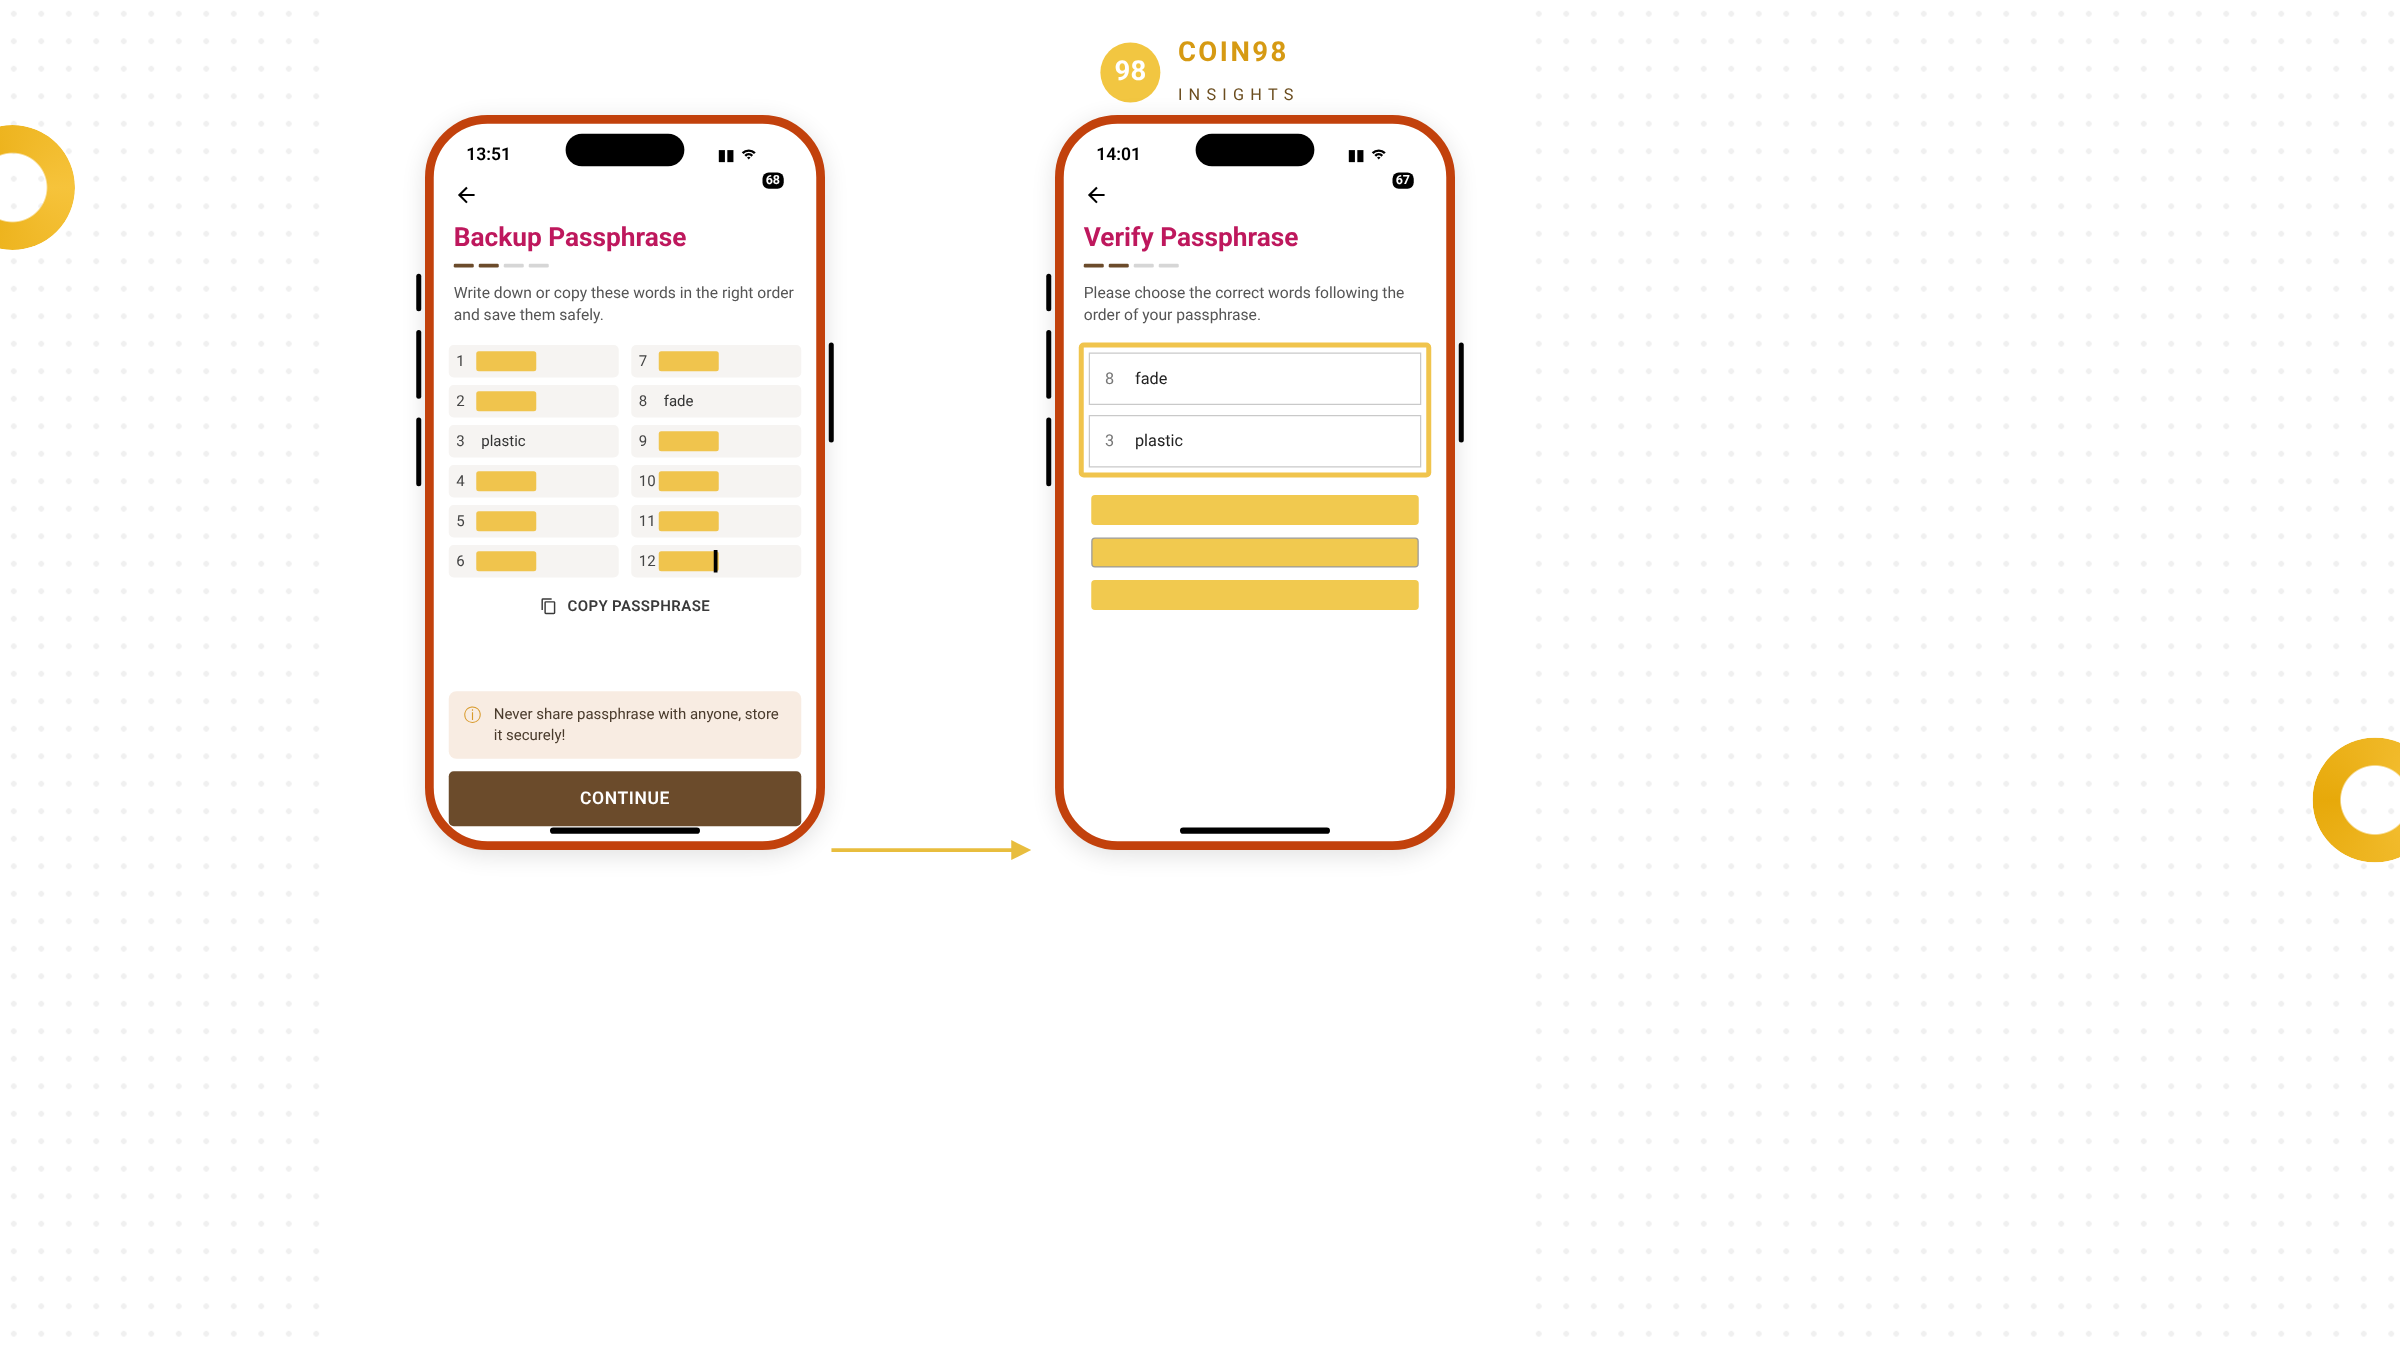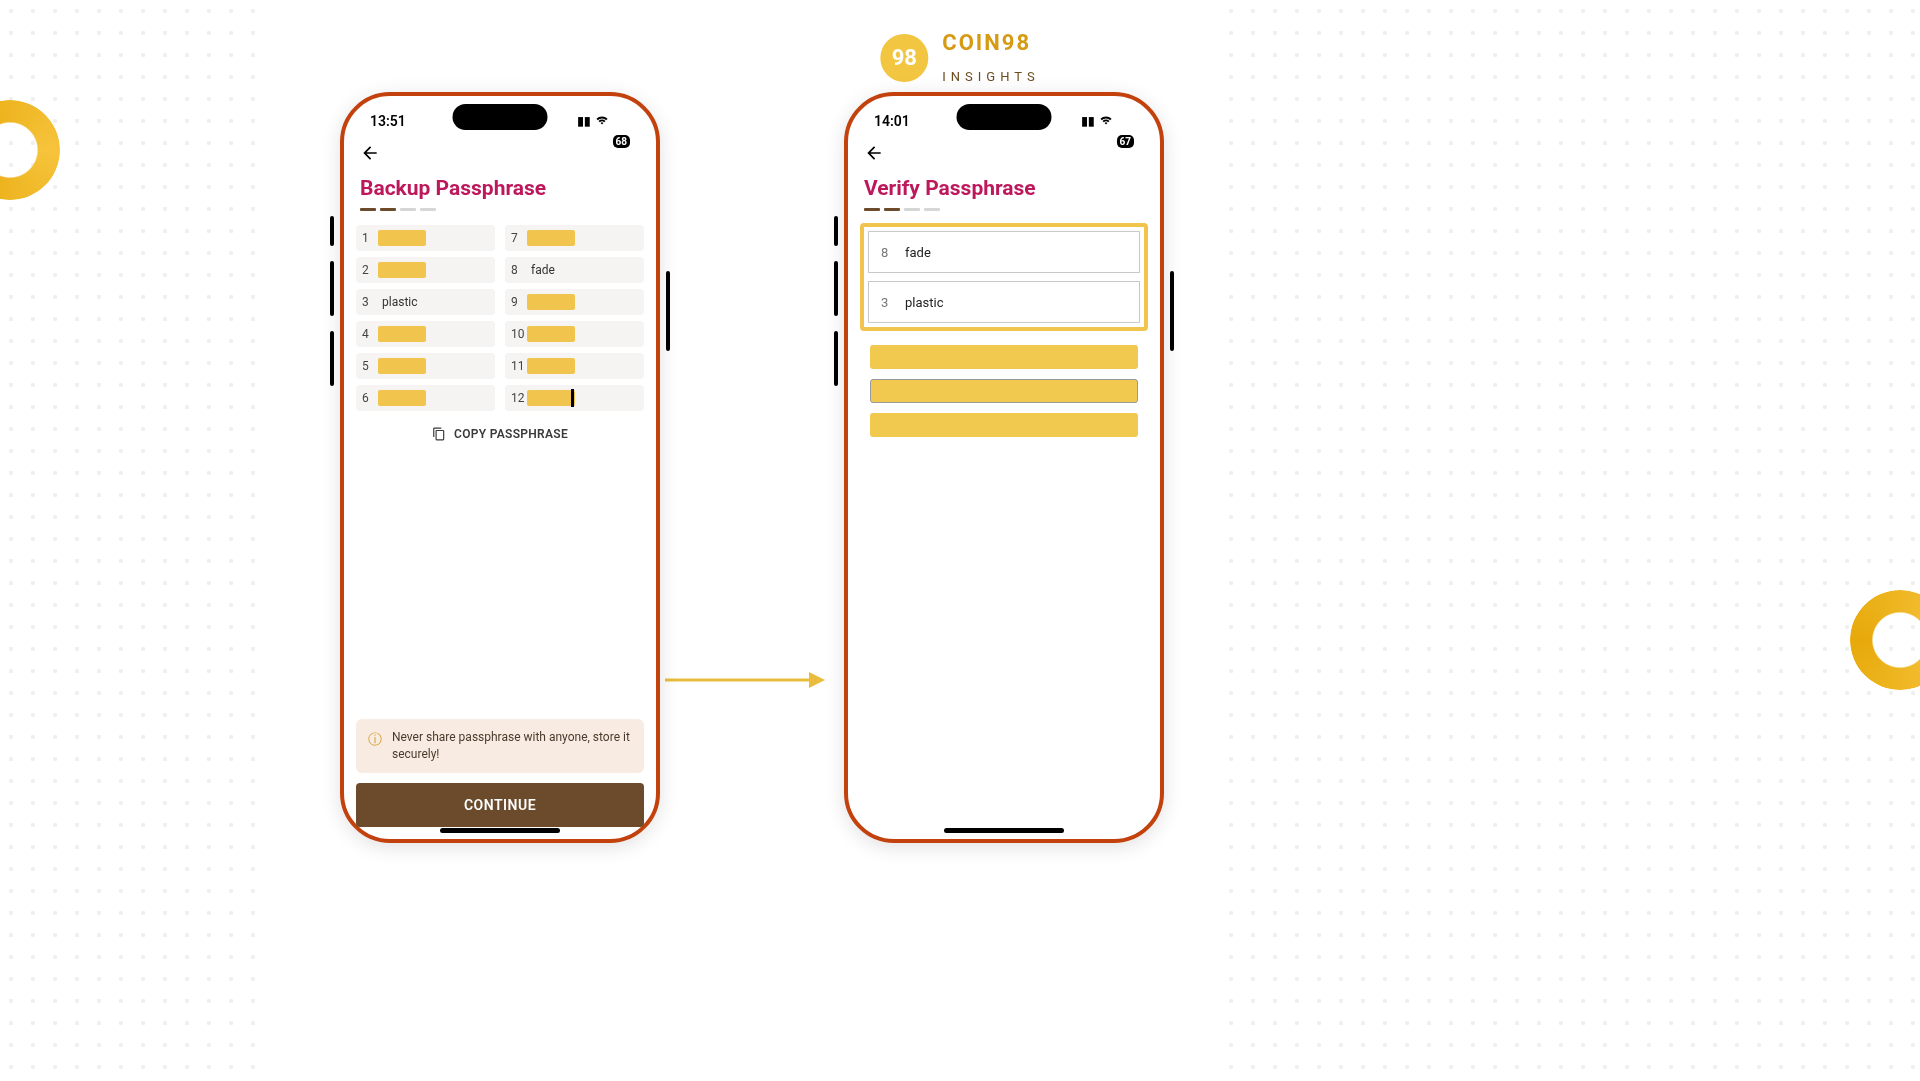--- a/index.html
+++ b/index.html
@@ -61,22 +61,22 @@
     left: 665px;
     top: 668px;
     width: 160px;
     height: 24px;
   }
 
   
   .phone {
     position: absolute;
     width: 320px;
-    height: 751px;
-    border: 4px solid #c2410c;
+    height: 588px;
+    border: 7px solid #c2410c;
     border-radius: 50px;
     background: #fff;
     box-shadow: 0 4px 20px rgba(0,0,0,0.12);
   }
   .phone .btn-side {
     position:absolute; background:#000; border-radius:4px;
   }
   .phone .btn-side.l1 { left:-14px; top:120px; width:4px; height:30px; }
   .phone .btn-side.l2 { left:-14px; top:165px; width:4px; height:55px; }
   .phone .btn-side.l3 { left:-14px; top:235px; width:4px; height:55px; }
@@ -262,20 +262,21 @@
             <path d="M20 11H7.8l5.6-5.6L12 4l-8 8 8 8 1.4-1.4L7.8 13H20z" fill="#000"></path>
           </svg>
       </div>
       <h1 class="title">Backup Passphrase</h1>
       <div class="progress">
         <span class="on"></span>
           <span class="on"></span>
           <span></span>
           <span></span>
       </div>
+      <p class="subtitle">Write down or copy these words in the right order and save them safely.</p>
     </div>
 
     <div class="word-grid" id="word-grid">
         <div class="word-cell">
           <span class="num">1</span>
           <span class="hidden-block"></span>
         </div>
         <div class="word-cell">
           <span class="num">7</span>
           <span class="hidden-block"></span>
@@ -369,20 +370,21 @@
             <path d="M20 11H7.8l5.6-5.6L12 4l-8 8 8 8 1.4-1.4L7.8 13H20z" fill="#000"></path>
           </svg>
       </div>
       <h1 class="title">Verify Passphrase</h1>
       <div class="progress">
         <span class="on"></span>
           <span class="on"></span>
           <span></span>
           <span></span>
       </div>
+      <p class="subtitle">Please choose the correct words following the order of your passphrase.</p>
     </div>
 
     <div class="verify-box">
       <div class="verify-item">
         <span class="n">8</span>
         <span class="w">fade</span>
       </div>
       <div class="verify-item">
         <span class="n">3</span>
         <span class="w">plastic</span>

